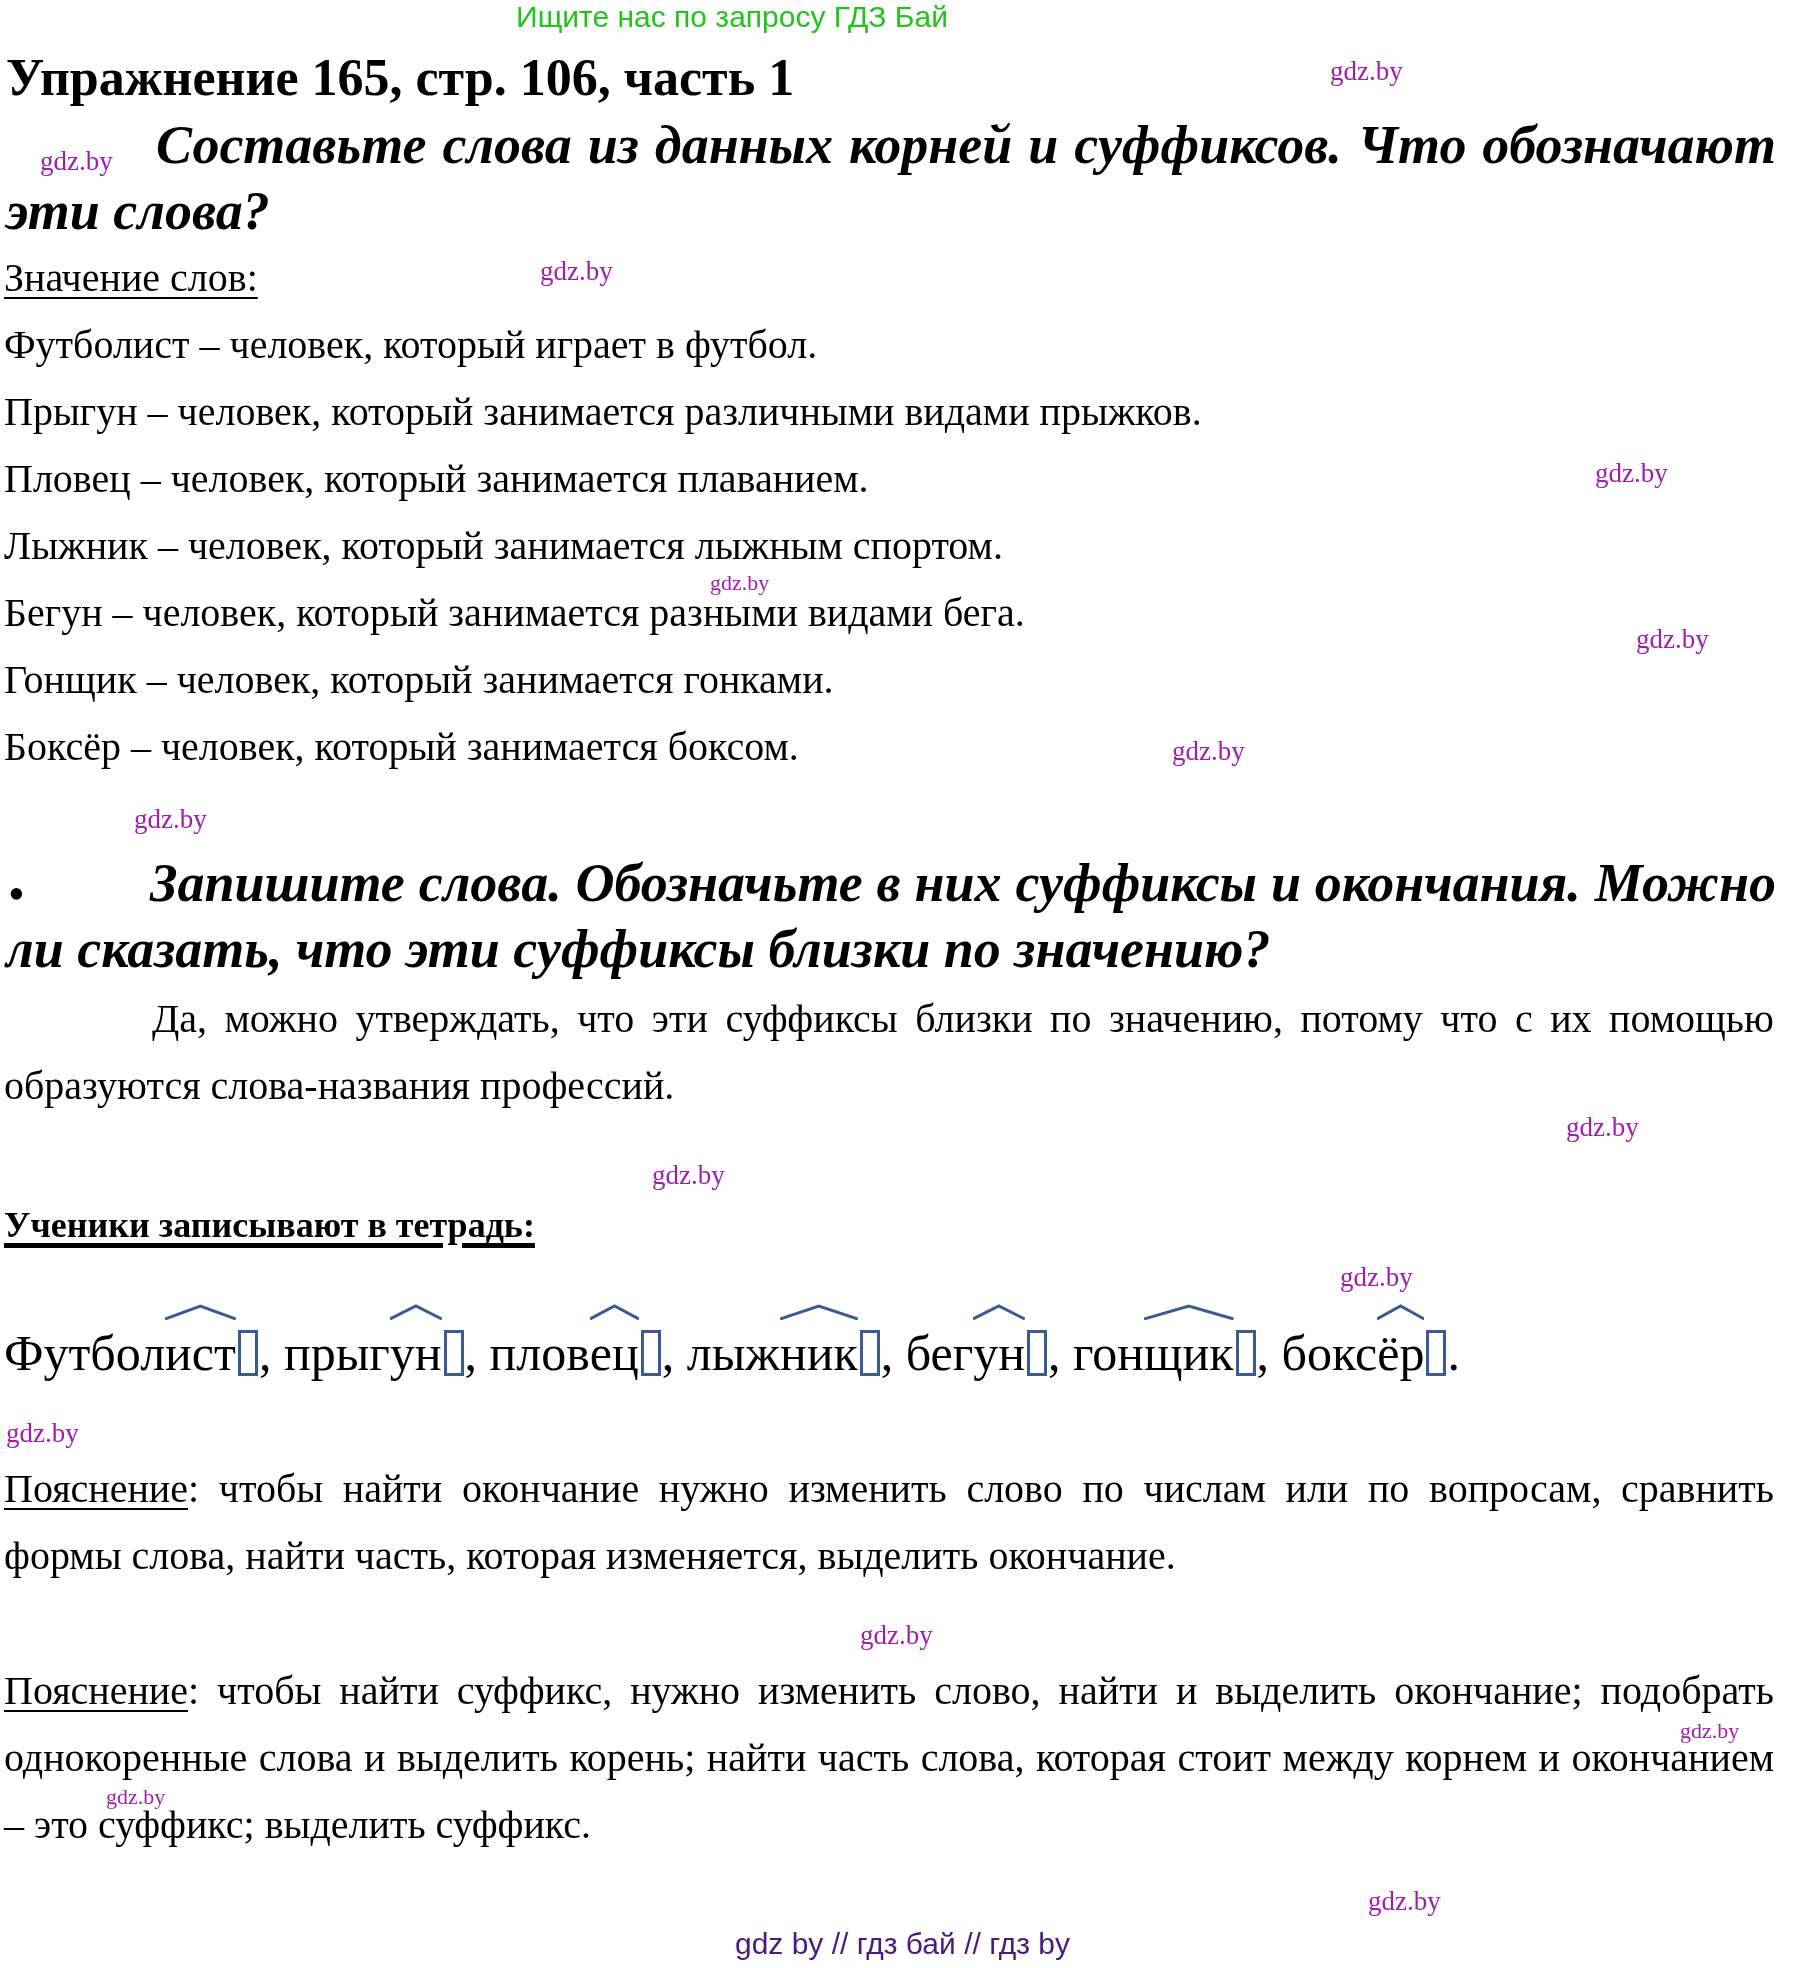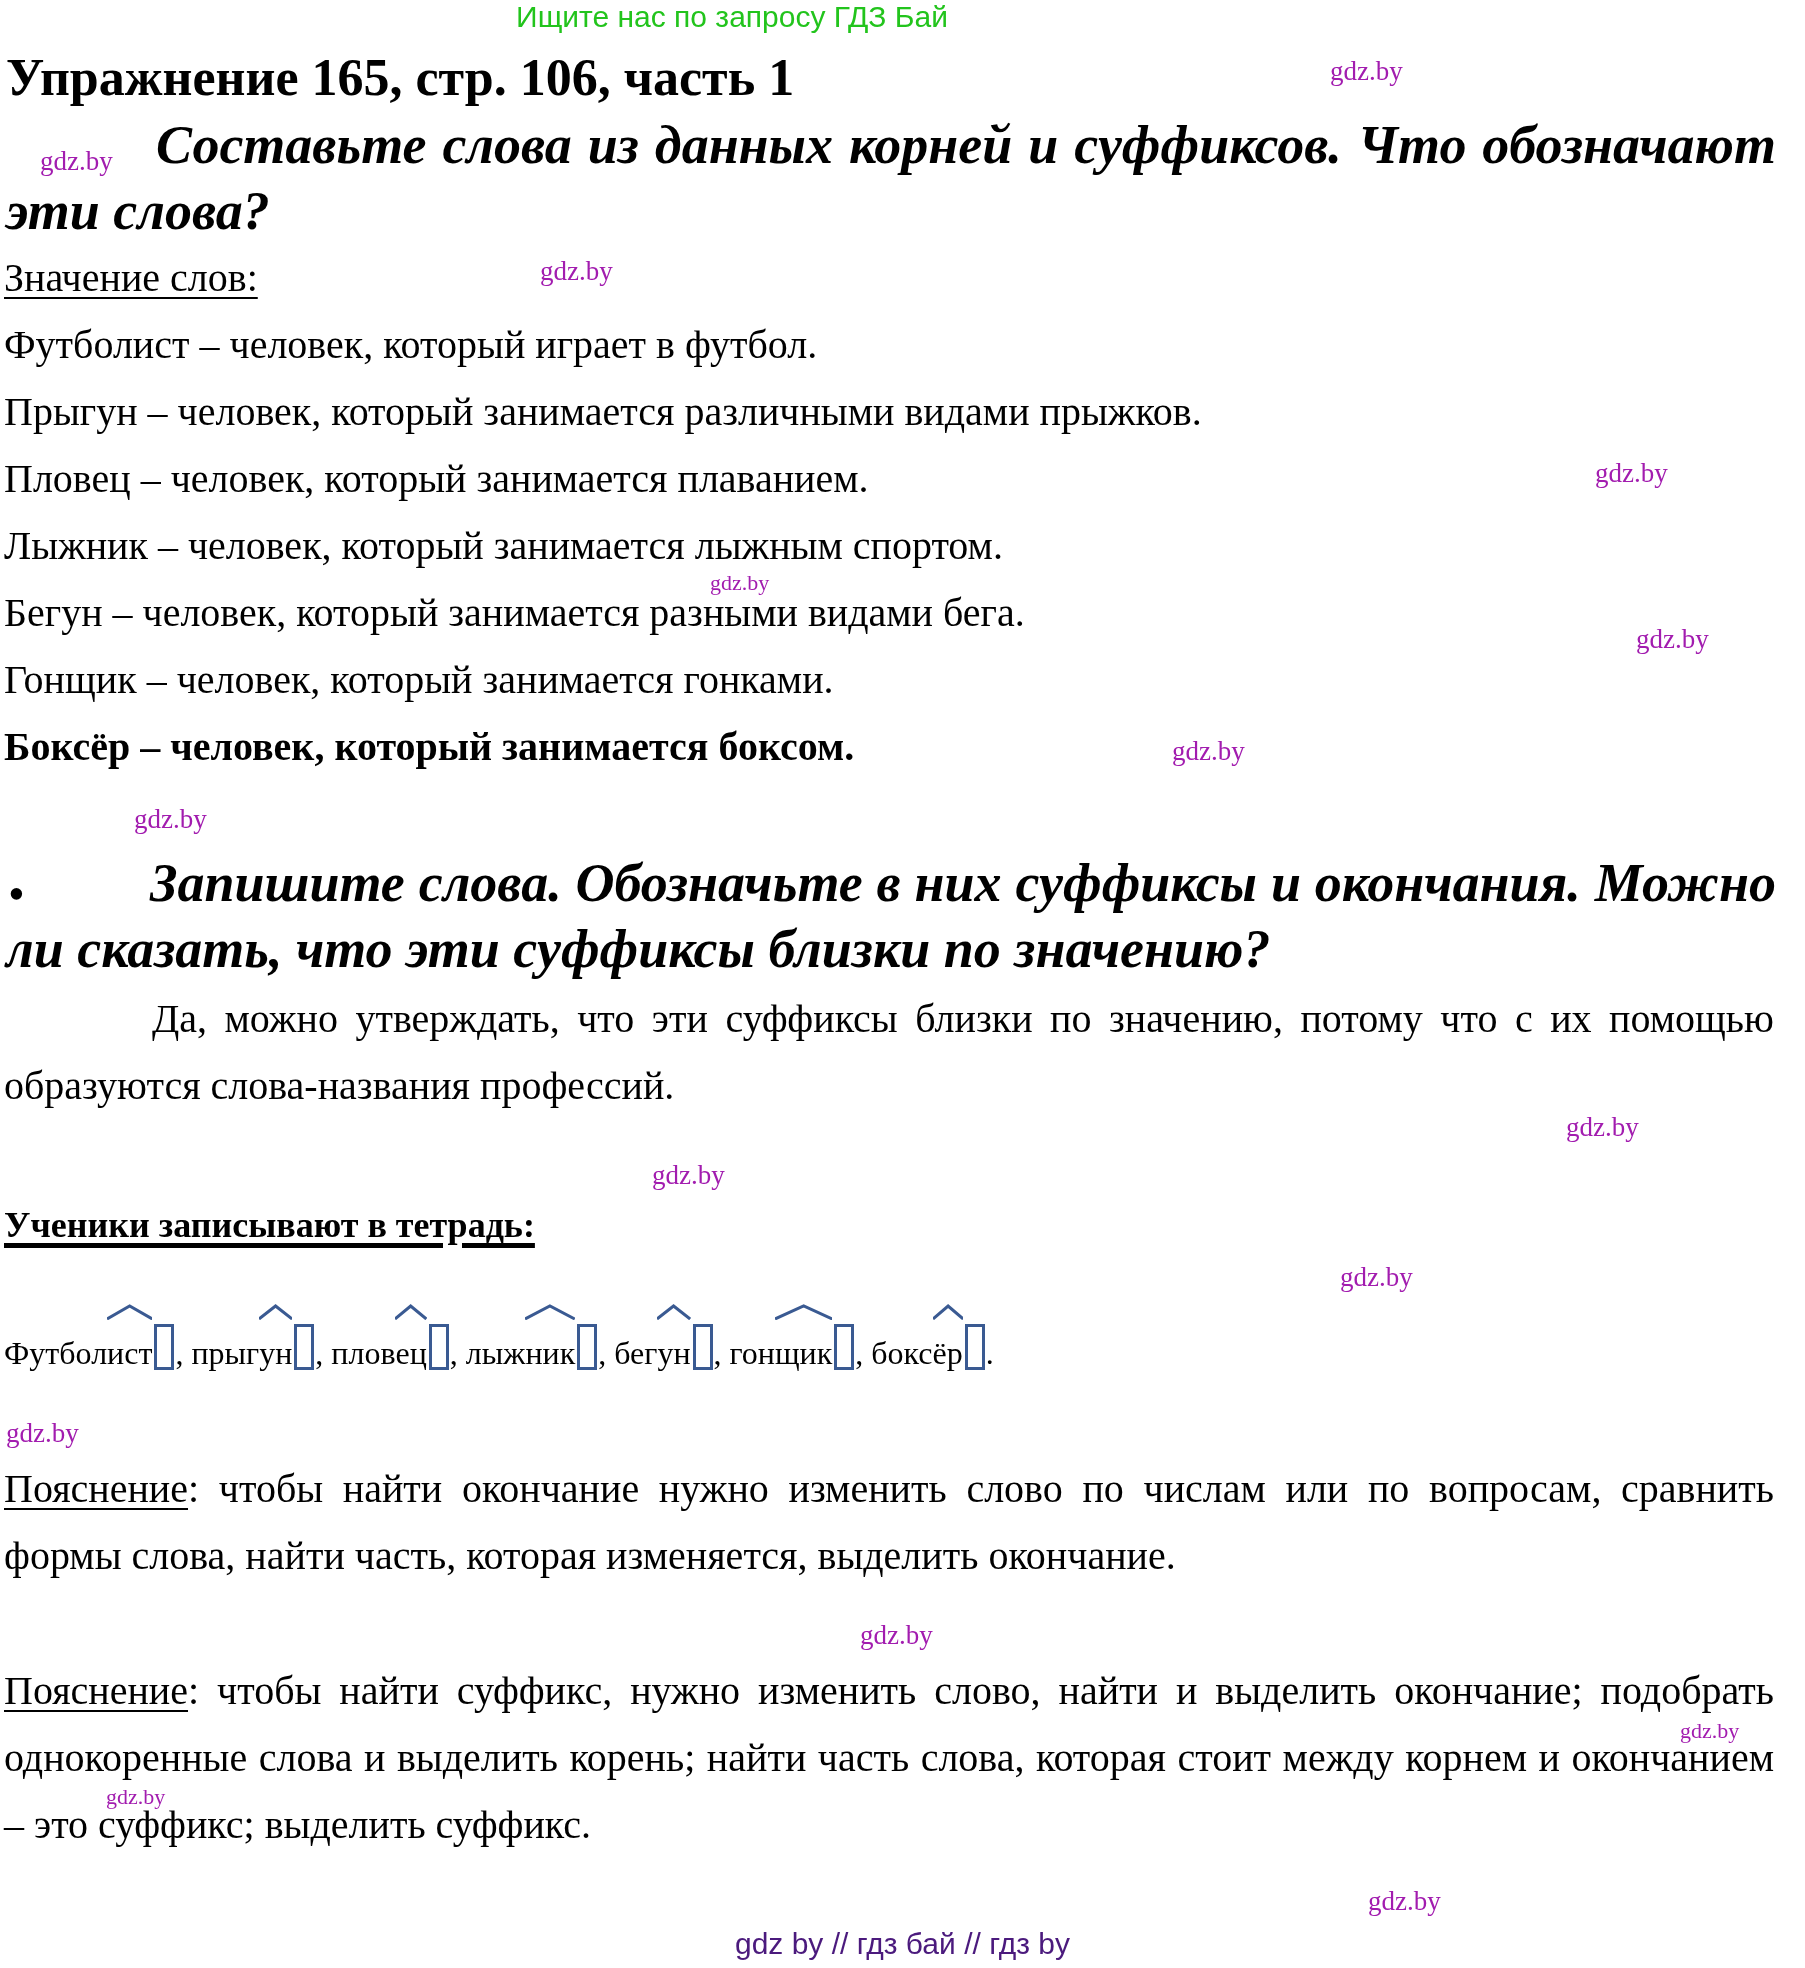--- a/index.html
+++ b/index.html
@@ -10,21 +10,21 @@
          font-family:"Liberation Sans", sans-serif; font-size:30px; line-height:34px; }
   .wm { font-family:Liberation Serif, serif; font-size:27px; color:#a21caf; }
   .wm-sm { font-size:22px; }
   .title { left:6px; top:48px; font-weight:bold; font-size:52px; line-height:60px; }
   .task { left:6px; width:1770px; font-weight:bold; font-style:italic; font-size:54px; line-height:66px; text-align:justify; }
   .plain { left:4px; width:1770px; font-size:40px; line-height:67px; }
   .u { text-decoration:underline; text-decoration-thickness:2px; text-underline-offset:6px; }
   .justify { text-align:justify; text-align-last:left; }
   .sub-head { left:4px; top:1195px; font-weight:bold; font-size:36px; line-height:60px;
          text-decoration:underline; text-decoration-thickness:5px; text-underline-offset:6px; }
-  .words { left:4px; top:1318px; font-size:32px; line-height:70px; white-space:nowrap; }
+  .words { left:4px; top:1318px; font-size:50px; line-height:70px; white-space:nowrap; }
   .morph { position:relative; display:inline; }
   .suffix { position:relative; display:inline-block; }
   .arc { position:absolute; left:0; right:0; top:-14px; height:16px; }
   .arc svg { width:100%; height:16px; display:block; }
   .ending { display:inline-block; width:20px; height:46px; border:3px solid #3a5a92;
          vertical-align:-6px; margin:0 1px 0 2px; box-sizing:border-box; }
   .footer { left:0; width:1805px; top:1926px; text-align:center; color:#4b1a7d;
          font-family:"Liberation Sans", sans-serif; font-size:30px; line-height:36px; }
   .bullet { left:8px; top:866px; font-size:48px; }
 </style>
@@ -44,21 +44,21 @@
 
 <div class="abs plain" style="top:311px;">Футболист – человек, который играет в футбол.</div>
 <div class="abs plain" style="top:378px;">Прыгун – человек, который занимается различными видами прыжков.</div>
 <div class="abs plain" style="top:445px;">Пловец – человек, который занимается плаванием.</div>
 <div class="abs wm" style="left:1595px;top:458px;">gdz.by</div>
 <div class="abs plain" style="top:512px;">Лыжник – человек, который занимается лыжным спортом.</div>
 <div class="abs wm wm-sm" style="left:710px;top:570px;">gdz.by</div>
 <div class="abs plain" style="top:579px;">Бегун – человек, который занимается разными видами бега.</div>
 <div class="abs wm" style="left:1636px;top:624px;">gdz.by</div>
 <div class="abs plain" style="top:646px;">Гонщик – человек, который занимается гонками.</div>
-<div class="abs plain" style="top:713px;width:auto;font-weight:bold;">Боксёр – человек, который занимается боксом.</div>
+<div class="abs plain" style="top:713px;width:auto;">Боксёр – человек, который занимается боксом.</div>
 <div class="abs wm" style="left:1172px;top:736px;">gdz.by</div>
 <div class="abs wm" style="left:134px;top:804px;">gdz.by</div>
 
 <div class="abs bullet">•</div>
 <div class="abs task" style="top:850px;text-indent:144px;">Запишите слова. Обозначьте в них суффиксы и окончания. Можно ли сказать, что эти суффиксы близки по значению?</div>
 
 <div class="abs plain justify" style="top:985px;text-indent:148px;">Да, можно утверждать, что эти суффиксы близки по значению, потому что с их помощью образуются слова-названия профессий.</div>
 <div class="abs wm" style="left:1566px;top:1112px;">gdz.by</div>
 <div class="abs wm" style="left:652px;top:1160px;">gdz.by</div>
 

